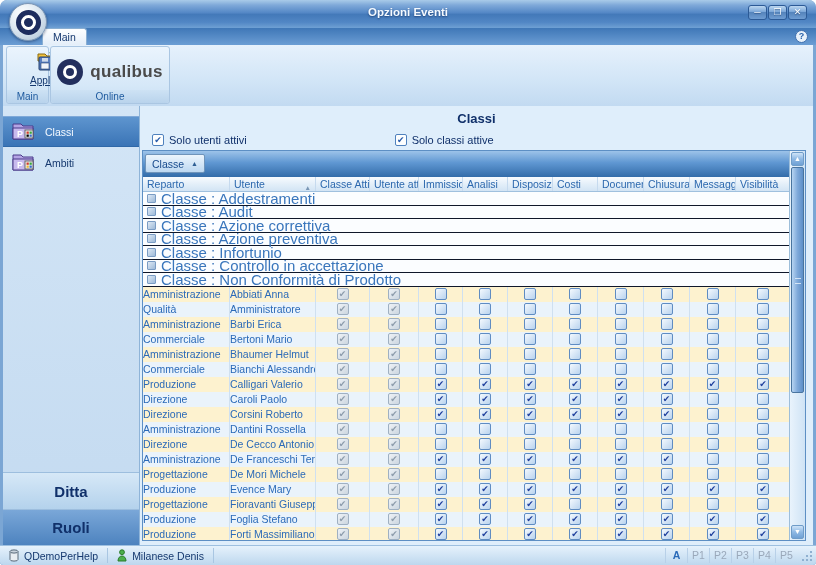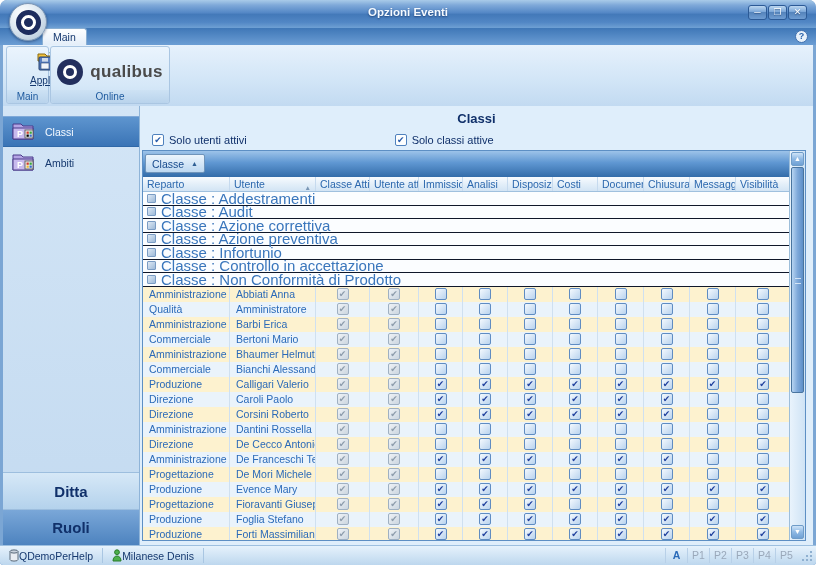--- a/index.html
+++ b/index.html
@@ -97,21 +97,21 @@
     padding-left:4px; white-space:nowrap; overflow:hidden; position:relative; }
   .sortarrow { position:absolute; right:4px; top:4px; font-size:6.5px; color:#7a96b4; }
 
   .tbody { position:relative; }
   .grow { height:13.5px; display:flex; align-items:center; background:#fbfdff;
     border-bottom:1px solid #0f172a; font-size:15px; color:#3a76bc; }
   .gicon { width:9px; height:9px; margin:0 5px 0 4px; border:1px solid #7a9cc4; border-radius:1px;
     background:linear-gradient(135deg,#dde9f5,#9db9d8); }
   .drow { height:15px; display:flex; }
   .drow.odd { background:#fdf2cf; } .drow.even { background:#eaf3fb; }
-  .tcell { font-size:10.5px; line-height:15px; color:#2b6ab8; padding-left:6px;
+  .tcell { font-size:10.5px; line-height:15px; color:#2b6ab8; 
     white-space:nowrap; overflow:hidden; border-right:1px solid #cfe0f0; }
   .ccell { display:flex; align-items:center; justify-content:center; border-right:1px solid #cfe0f0; }
   .col0{width:87px}.col1{width:86px}.col2{width:54px}.col3{width:49px}.col4{width:44px}
   .col5{width:45px}.col6{width:45px}.col7{width:45px}.col8{width:46px}.col9{width:46px}
   .col10{width:46px}.col11{width:54px;border-right:none}
   .cb { width:12px; height:12px; border-radius:2px; border:1px solid #5f8cc2;
     background:linear-gradient(135deg,#f4f9fe,#b9d3ee); text-align:center; }
   .cb .tick { display:block; font-size:9px; line-height:10px; font-weight:bold; color:#1d3e9c; }
   .cb.dis { border-color:#9fb0c2; background:linear-gradient(135deg,#eef2f6,#ccd6e0); }
   .cb.dis .tick { color:#8d9cac; }
@@ -124,21 +124,21 @@
   .sbtn.up { top:1px; } .sbtn.down { bottom:1px; }
   .sthumb { position:absolute; top:16px; left:1px; width:13px; height:226px;
     background:linear-gradient(90deg,#b7d4f1,#7fa9da 50%,#5d8fc8); border:1px solid #49749f; border-radius:2px; }
   .sthumb::after { content:""; position:absolute; top:50%; left:3px; width:6px; height:4px; margin-top:-2px;
     border-top:1px solid #e8f2fb; border-bottom:1px solid #e8f2fb; opacity:.8; }
 
   
   .statusbar { position:absolute; bottom:0; left:0; width:816px; height:20px;
     background:linear-gradient(180deg,#e6f2fc,#bdd7ee); border-top:1px solid #9ec0e0;
     border-radius:0 0 3px 3px; display:flex; align-items:center; font-size:10.5px; color:#16396f; }
-  .seg { display:flex; align-items:center; padding:0 9px; height:15px;
+  .seg { display:flex; align-items:center; gap:5px; padding:0 9px; height:15px;
     border-right:1px solid #a9c6e2; }
   .pages { margin-left:auto; display:flex; align-items:center; height:15px; }
   .page { min-width:22px; text-align:center; color:#9aa8ba; border-left:1px solid #b8d0e8; line-height:15px; }
   .page.active { color:#2a6ab8; font-weight:bold; }
   .grip { width:12px; height:12px; margin:0 3px 0 4px; position:relative; }
   .grip::after { content:""; position:absolute; right:1px; bottom:1px; width:2px; height:2px; background:#8fb0d0;
     box-shadow:-4px 0 #8fb0d0,-8px 0 #8fb0d0,0 -4px #8fb0d0,-4px -4px #8fb0d0,0 -8px #8fb0d0; }
 </style>
 </head>
 <body>

